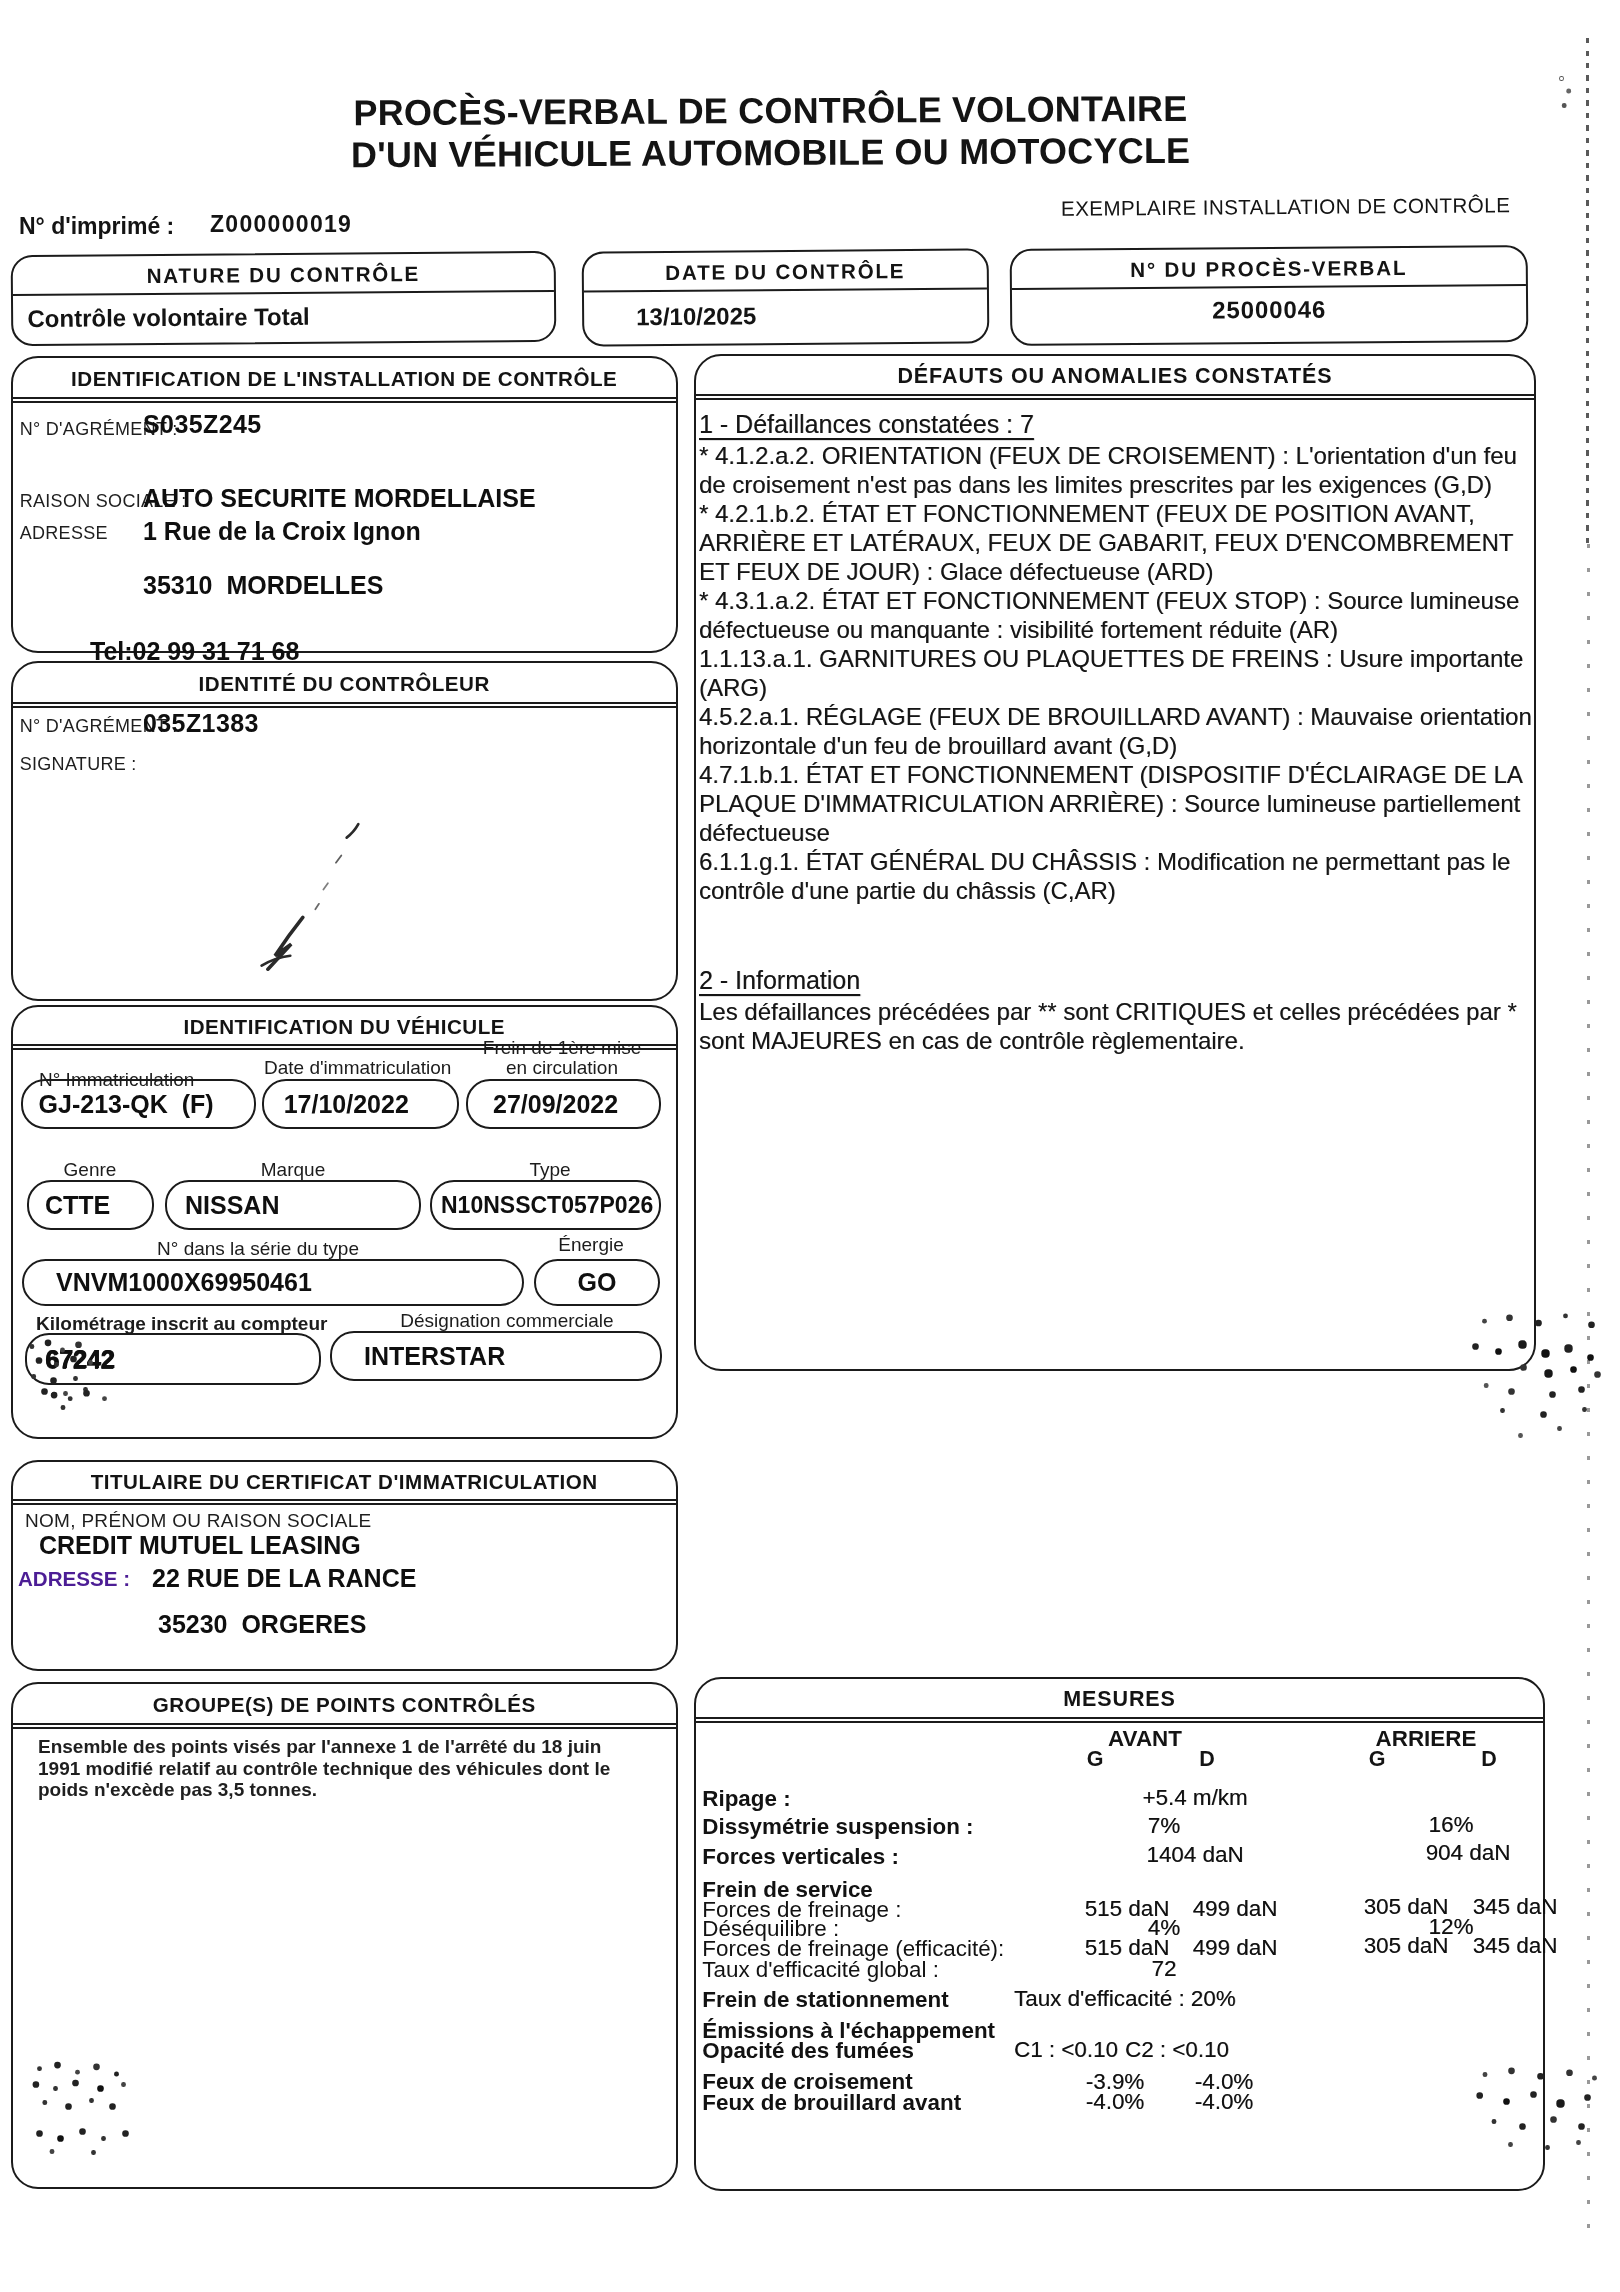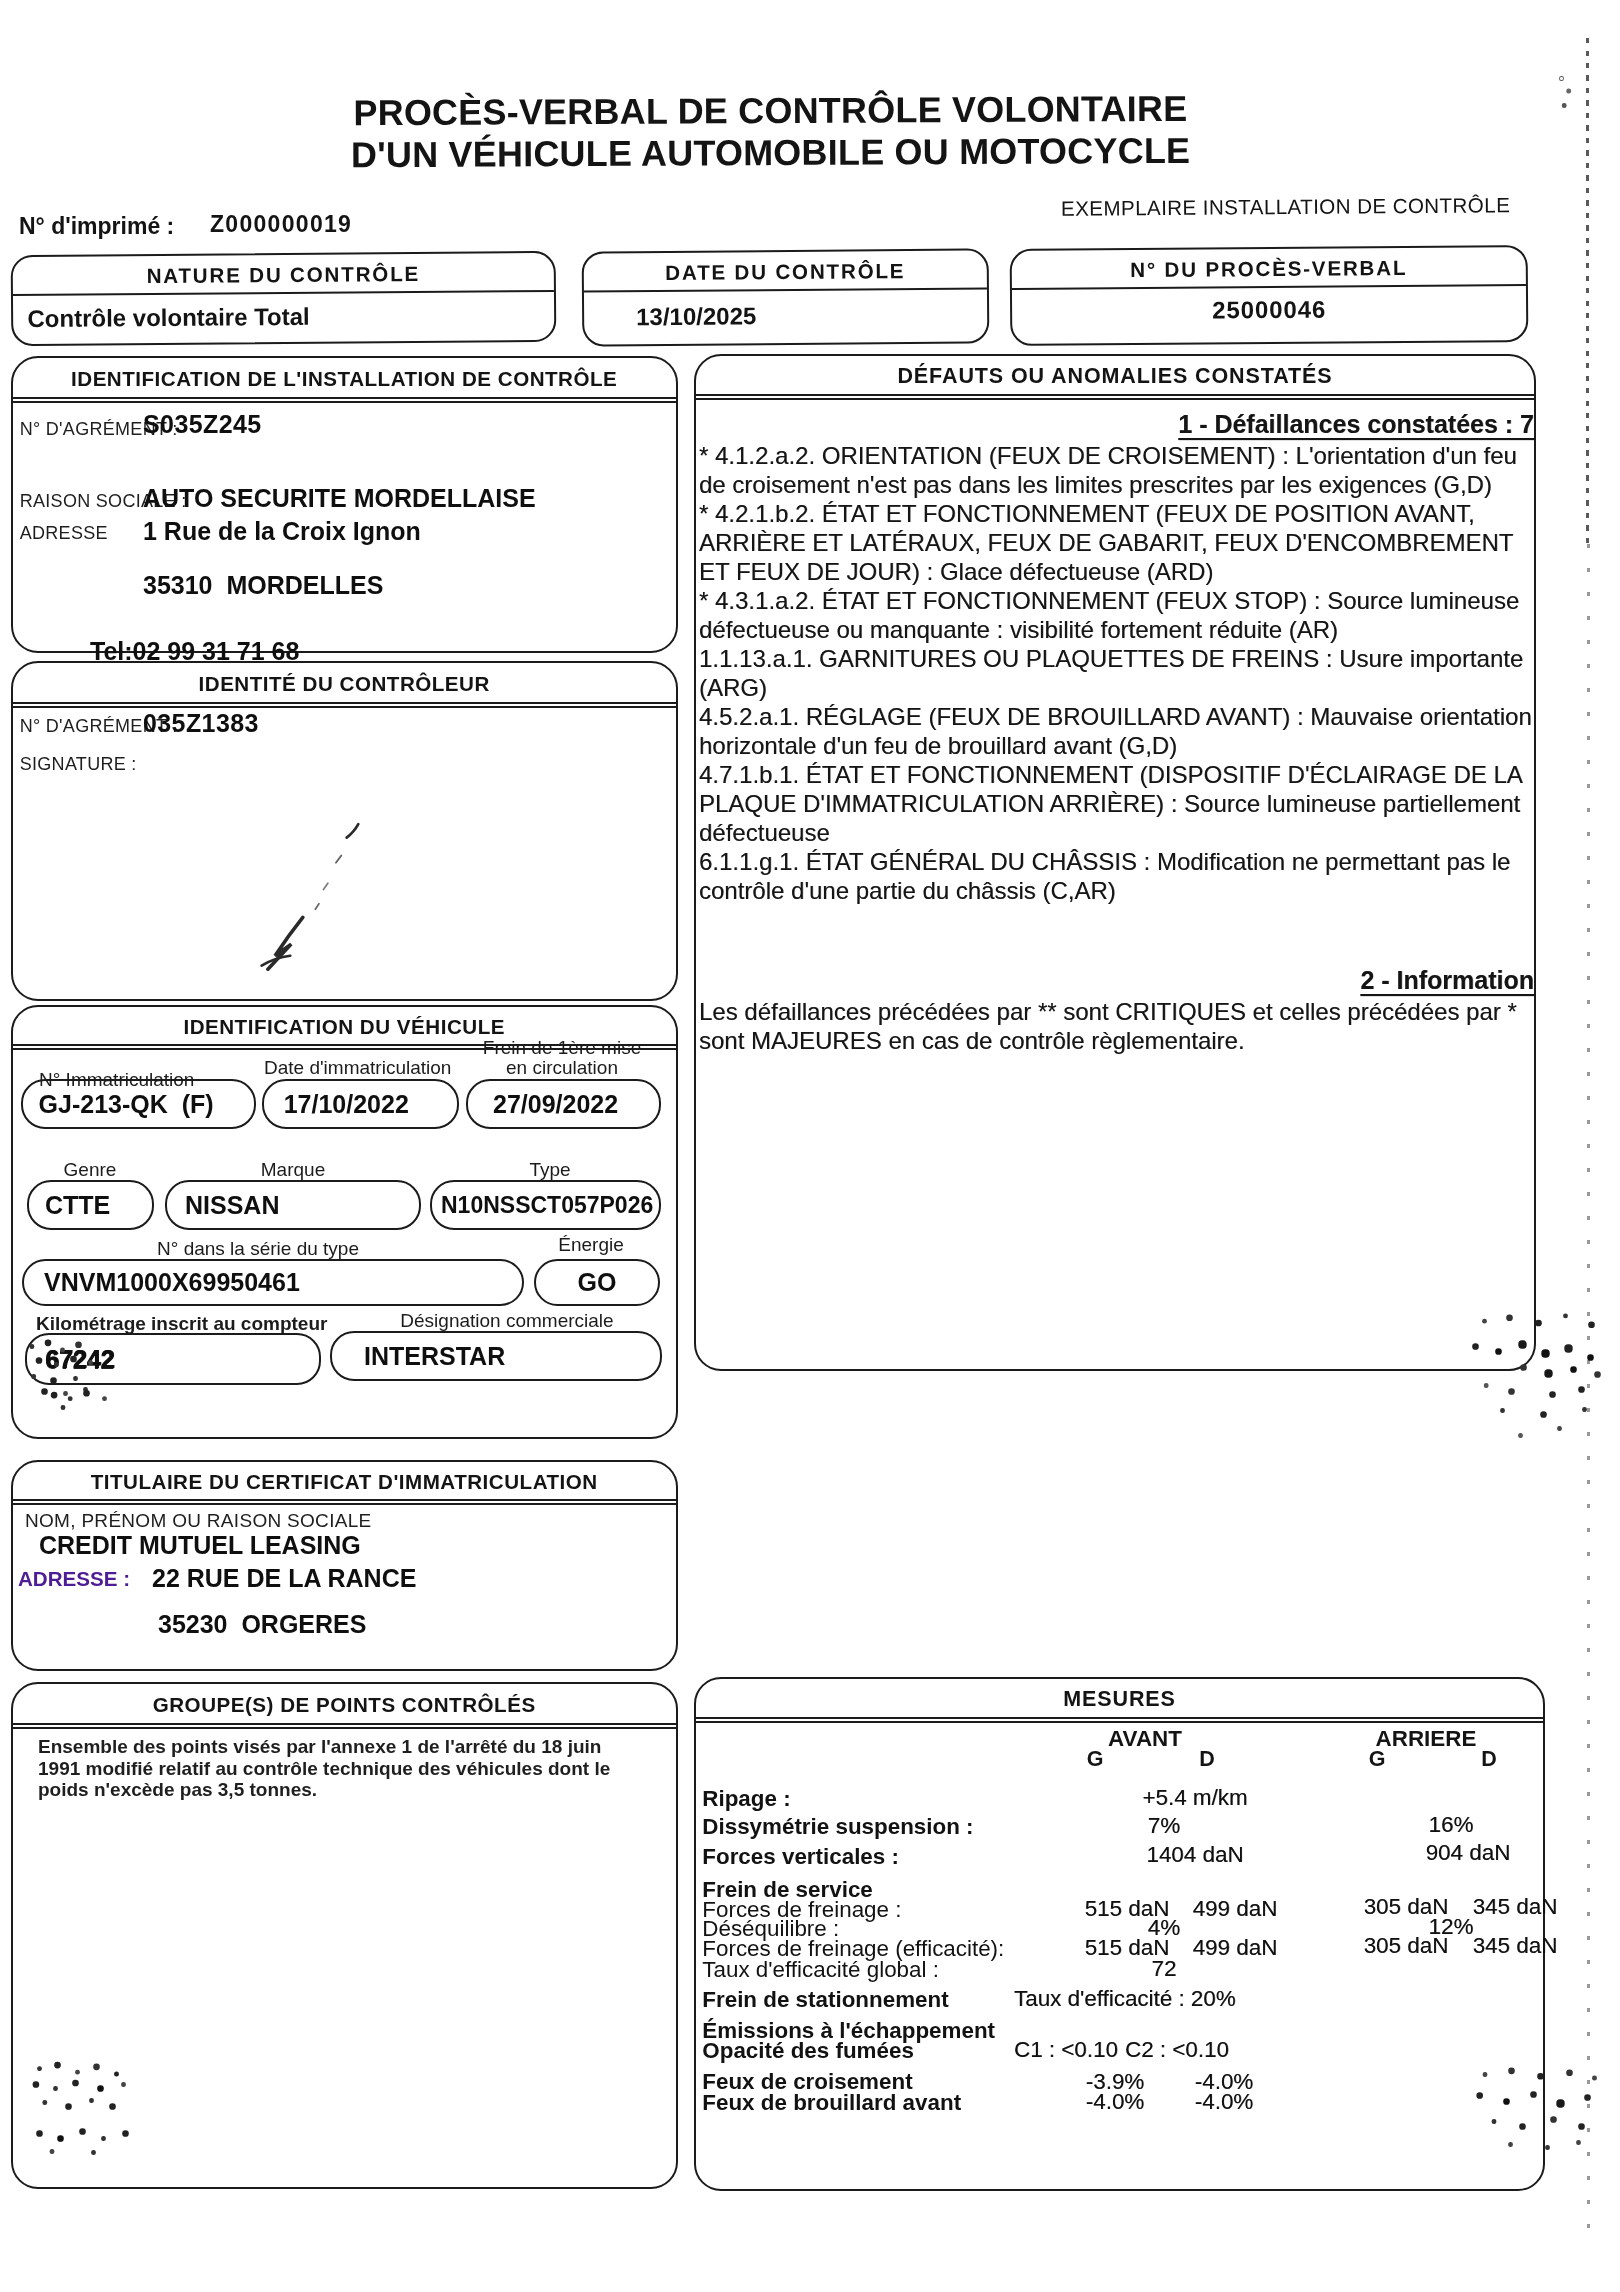--- a/index.html
+++ b/index.html
@@ -13,21 +13,21 @@
   .lbl{font-size:18px;color:#1e1e1e;letter-spacing:0.3px;white-space:pre;}
   .lbl-md{font-size:20.6px;color:#4c1d95;font-weight:bold;white-space:pre;}
   .val{font-weight:bold;font-size:25px;color:#0f0f0f;white-space:pre;}
   .pill{position:absolute;border:2.7px solid #1b1b1b;border-radius:24px;box-sizing:border-box;
         height:50px;display:flex;align-items:center;}
   .pill .val{font-size:25px;}
   .plabel{position:absolute;font-size:19px;color:#1c1c1c;white-space:nowrap;}
   .ctrX{transform:translateX(-50%);}
   .defect-text{font-size:24px;line-height:29px;color:#151515;text-shadow:0.4px 0.3px 0 rgba(10,10,10,.45);}
   .defect-text p{margin:0;}
-  .hdu{font-weight:bold;text-decoration:underline;text-underline-offset:4.5px;text-decoration-thickness:2.2px;text-align:right;}
+  .hdu{font-weight:normal;text-decoration:underline;text-underline-offset:4.5px;text-decoration-thickness:2.2px;}
   .mlbl{position:absolute;font-weight:bold;font-size:22.4px;white-space:nowrap;color:#121212;}
   .mval{position:absolute;font-size:22.4px;white-space:nowrap;color:#101010;text-shadow:0.4px 0.2px 0 rgba(10,10,10,.5);}
   .mhd{position:absolute;font-weight:bold;font-size:22.4px;white-space:nowrap;}
   .specks{position:absolute;width:2.7px;height:2.7px;border-radius:50%;}
   .dashline{position:absolute;}
   .tilt{transform:rotate(-0.45deg);}
   .tilt2{transform:rotate(-0.3deg);}
 </style>
 </head>
 <body>
@@ -115,21 +115,21 @@
     <span class="val" style="padding-left:18px;">NISSAN</span>
     </div>
   <div class="pill" style="left:430px;top:1180px;width:231px;">
     <span class="val" style="padding-left:9px;font-size:23px;">N10NSSCT057P026</span>
     </div>
 
   <div class="plabel ctrX" style="left:258px;top:1238px;">N° dans la série du type</div>
   <div class="plabel ctrX" style="left:591px;top:1234px;">Énergie</div>
 
   <div class="pill" style="left:22.4px;top:1259px;width:502px;height:47px;">
-    <span class="val" style="padding-left:19.7px;">VNVM1000X69950461</span>
+    <span class="val" style="padding-left:19.7px;margin-left:12px;">VNVM1000X69950461</span>
     </div>
   <div class="pill" style="left:534px;top:1259px;width:126px;height:47px;justify-content:center;">
     <span class="val">GO</span>
     </div>
 
   <div class="plabel" style="left:36px;top:1313px;font-weight:bold;">Kilométrage inscrit au compteur</div>
   <div class="plabel ctrX" style="left:507px;top:1310px;">Désignation commerciale</div>
 
   <div class="pill" style="left:25px;top:1333px;width:296px;height:52px;">
     <span class="val" style="padding-left:18px;text-shadow:0.9px 0 0 #111, 0 0.9px 0 #222;">67242</span>

